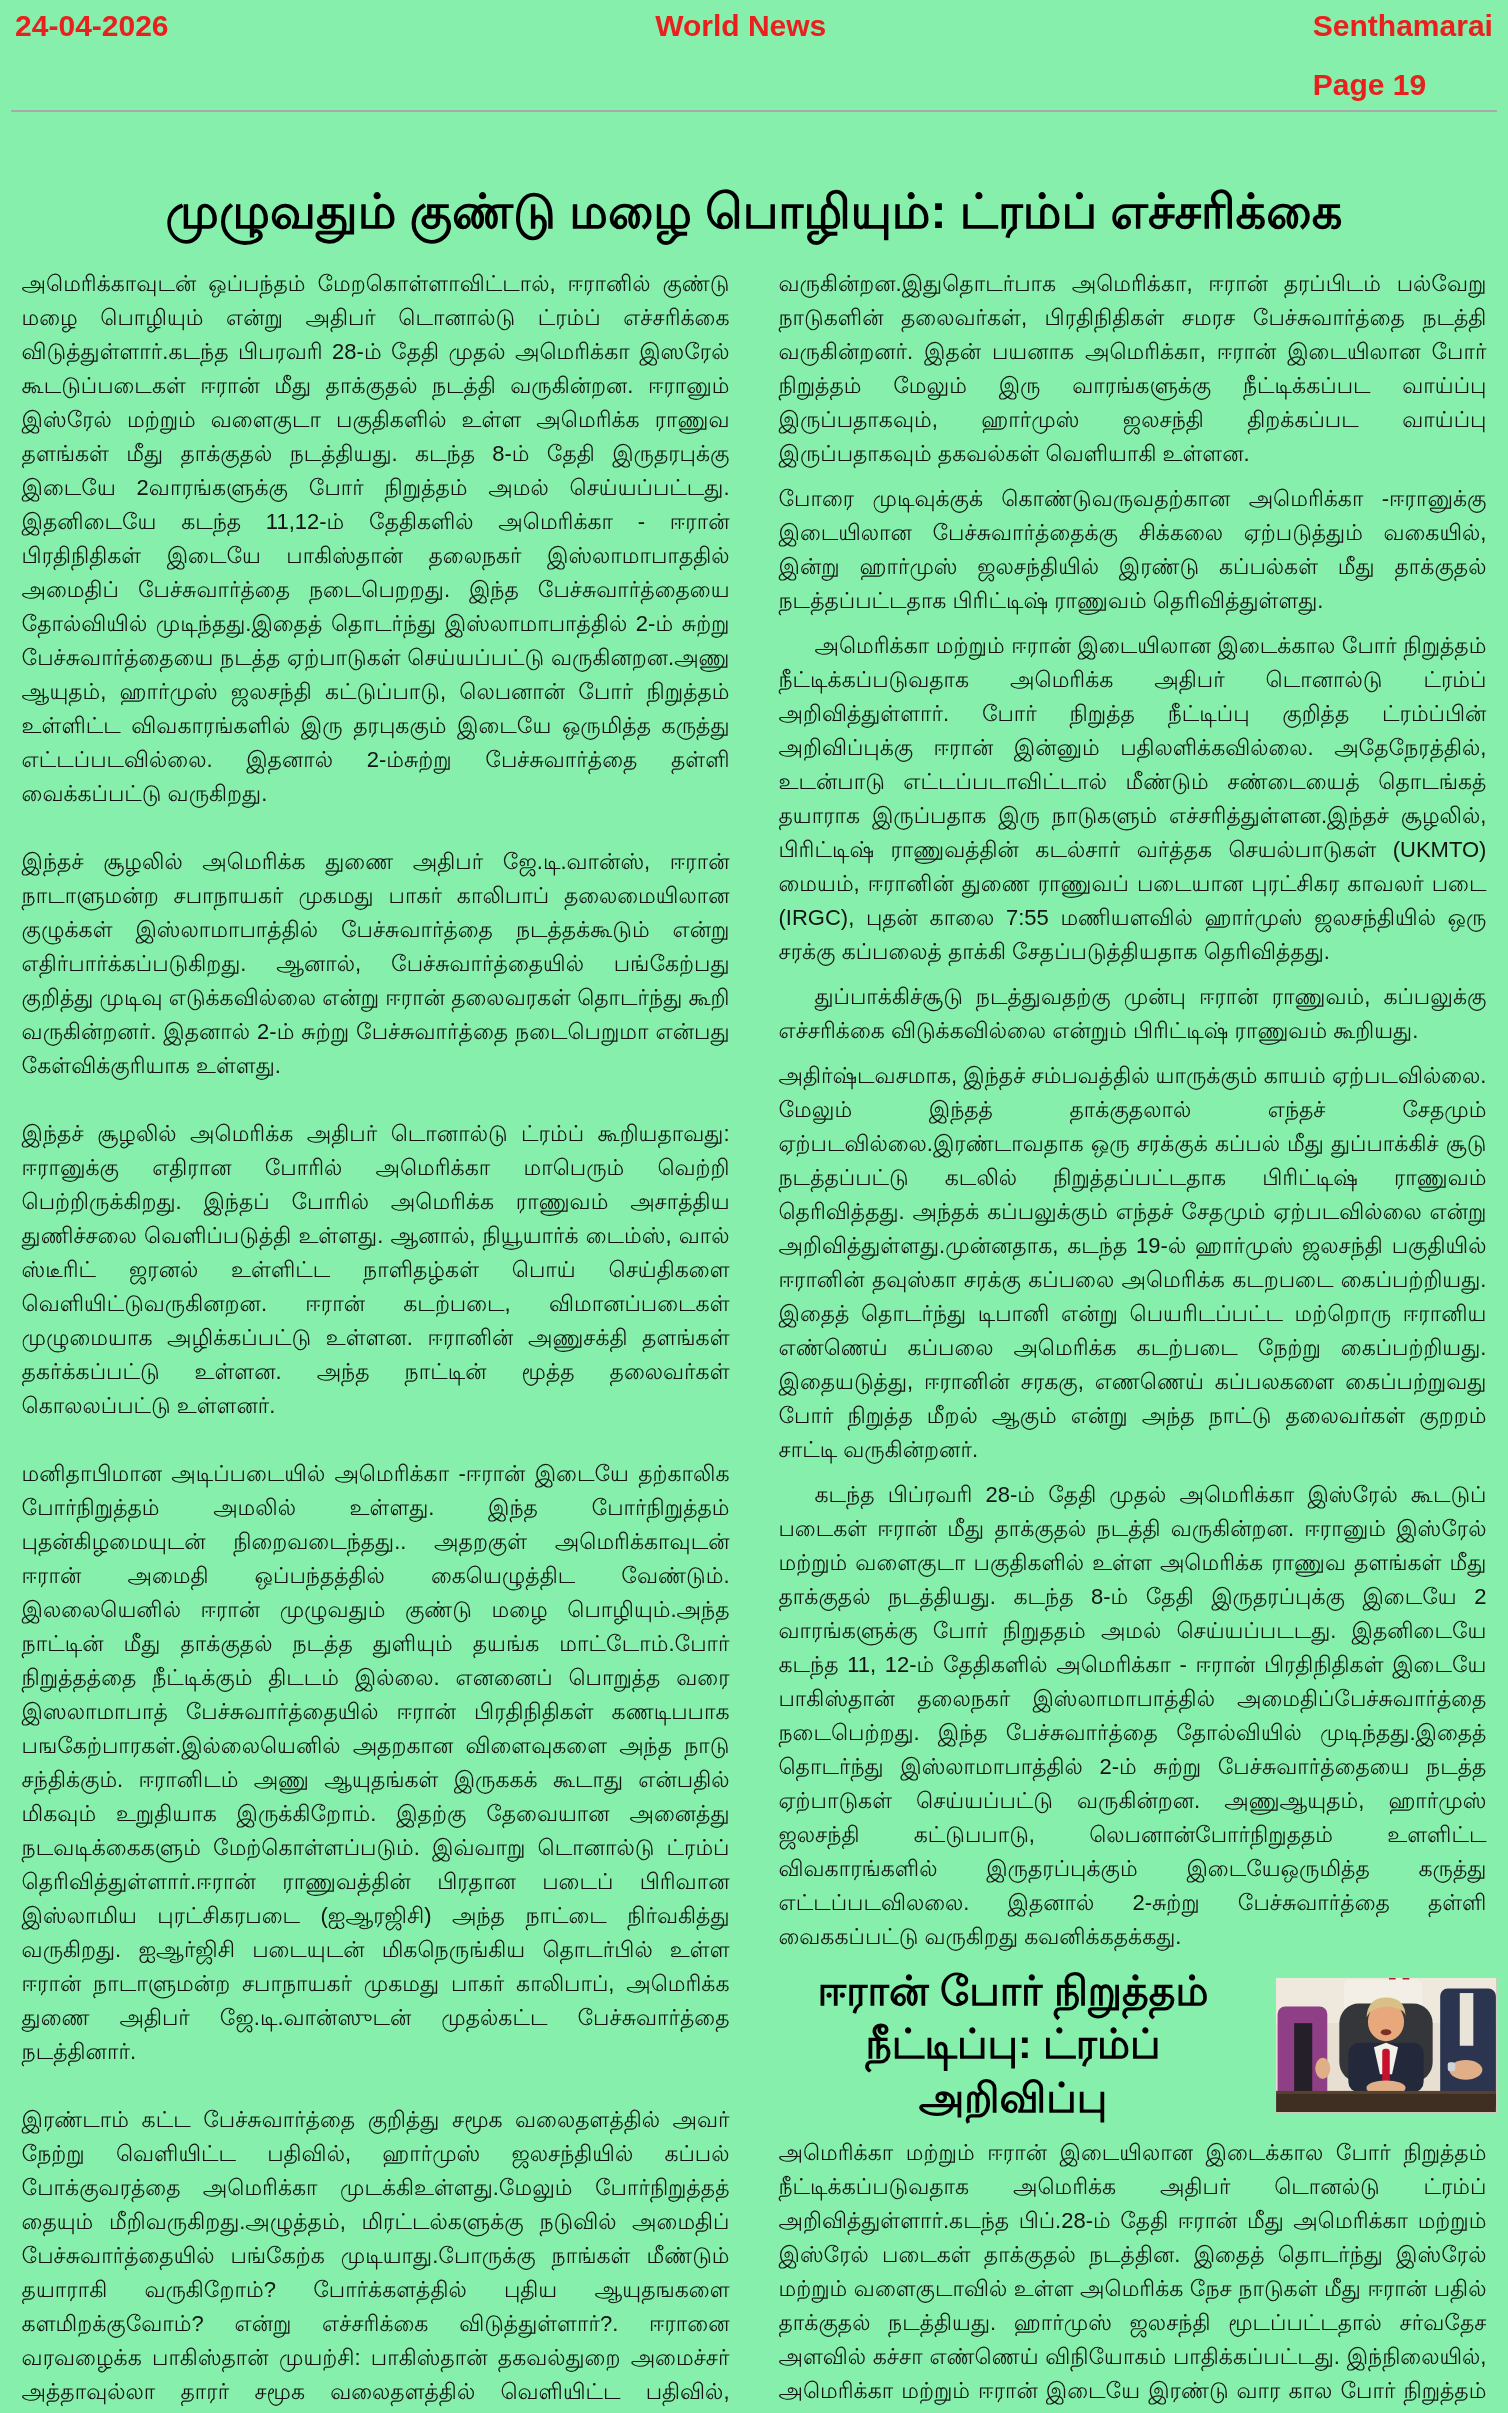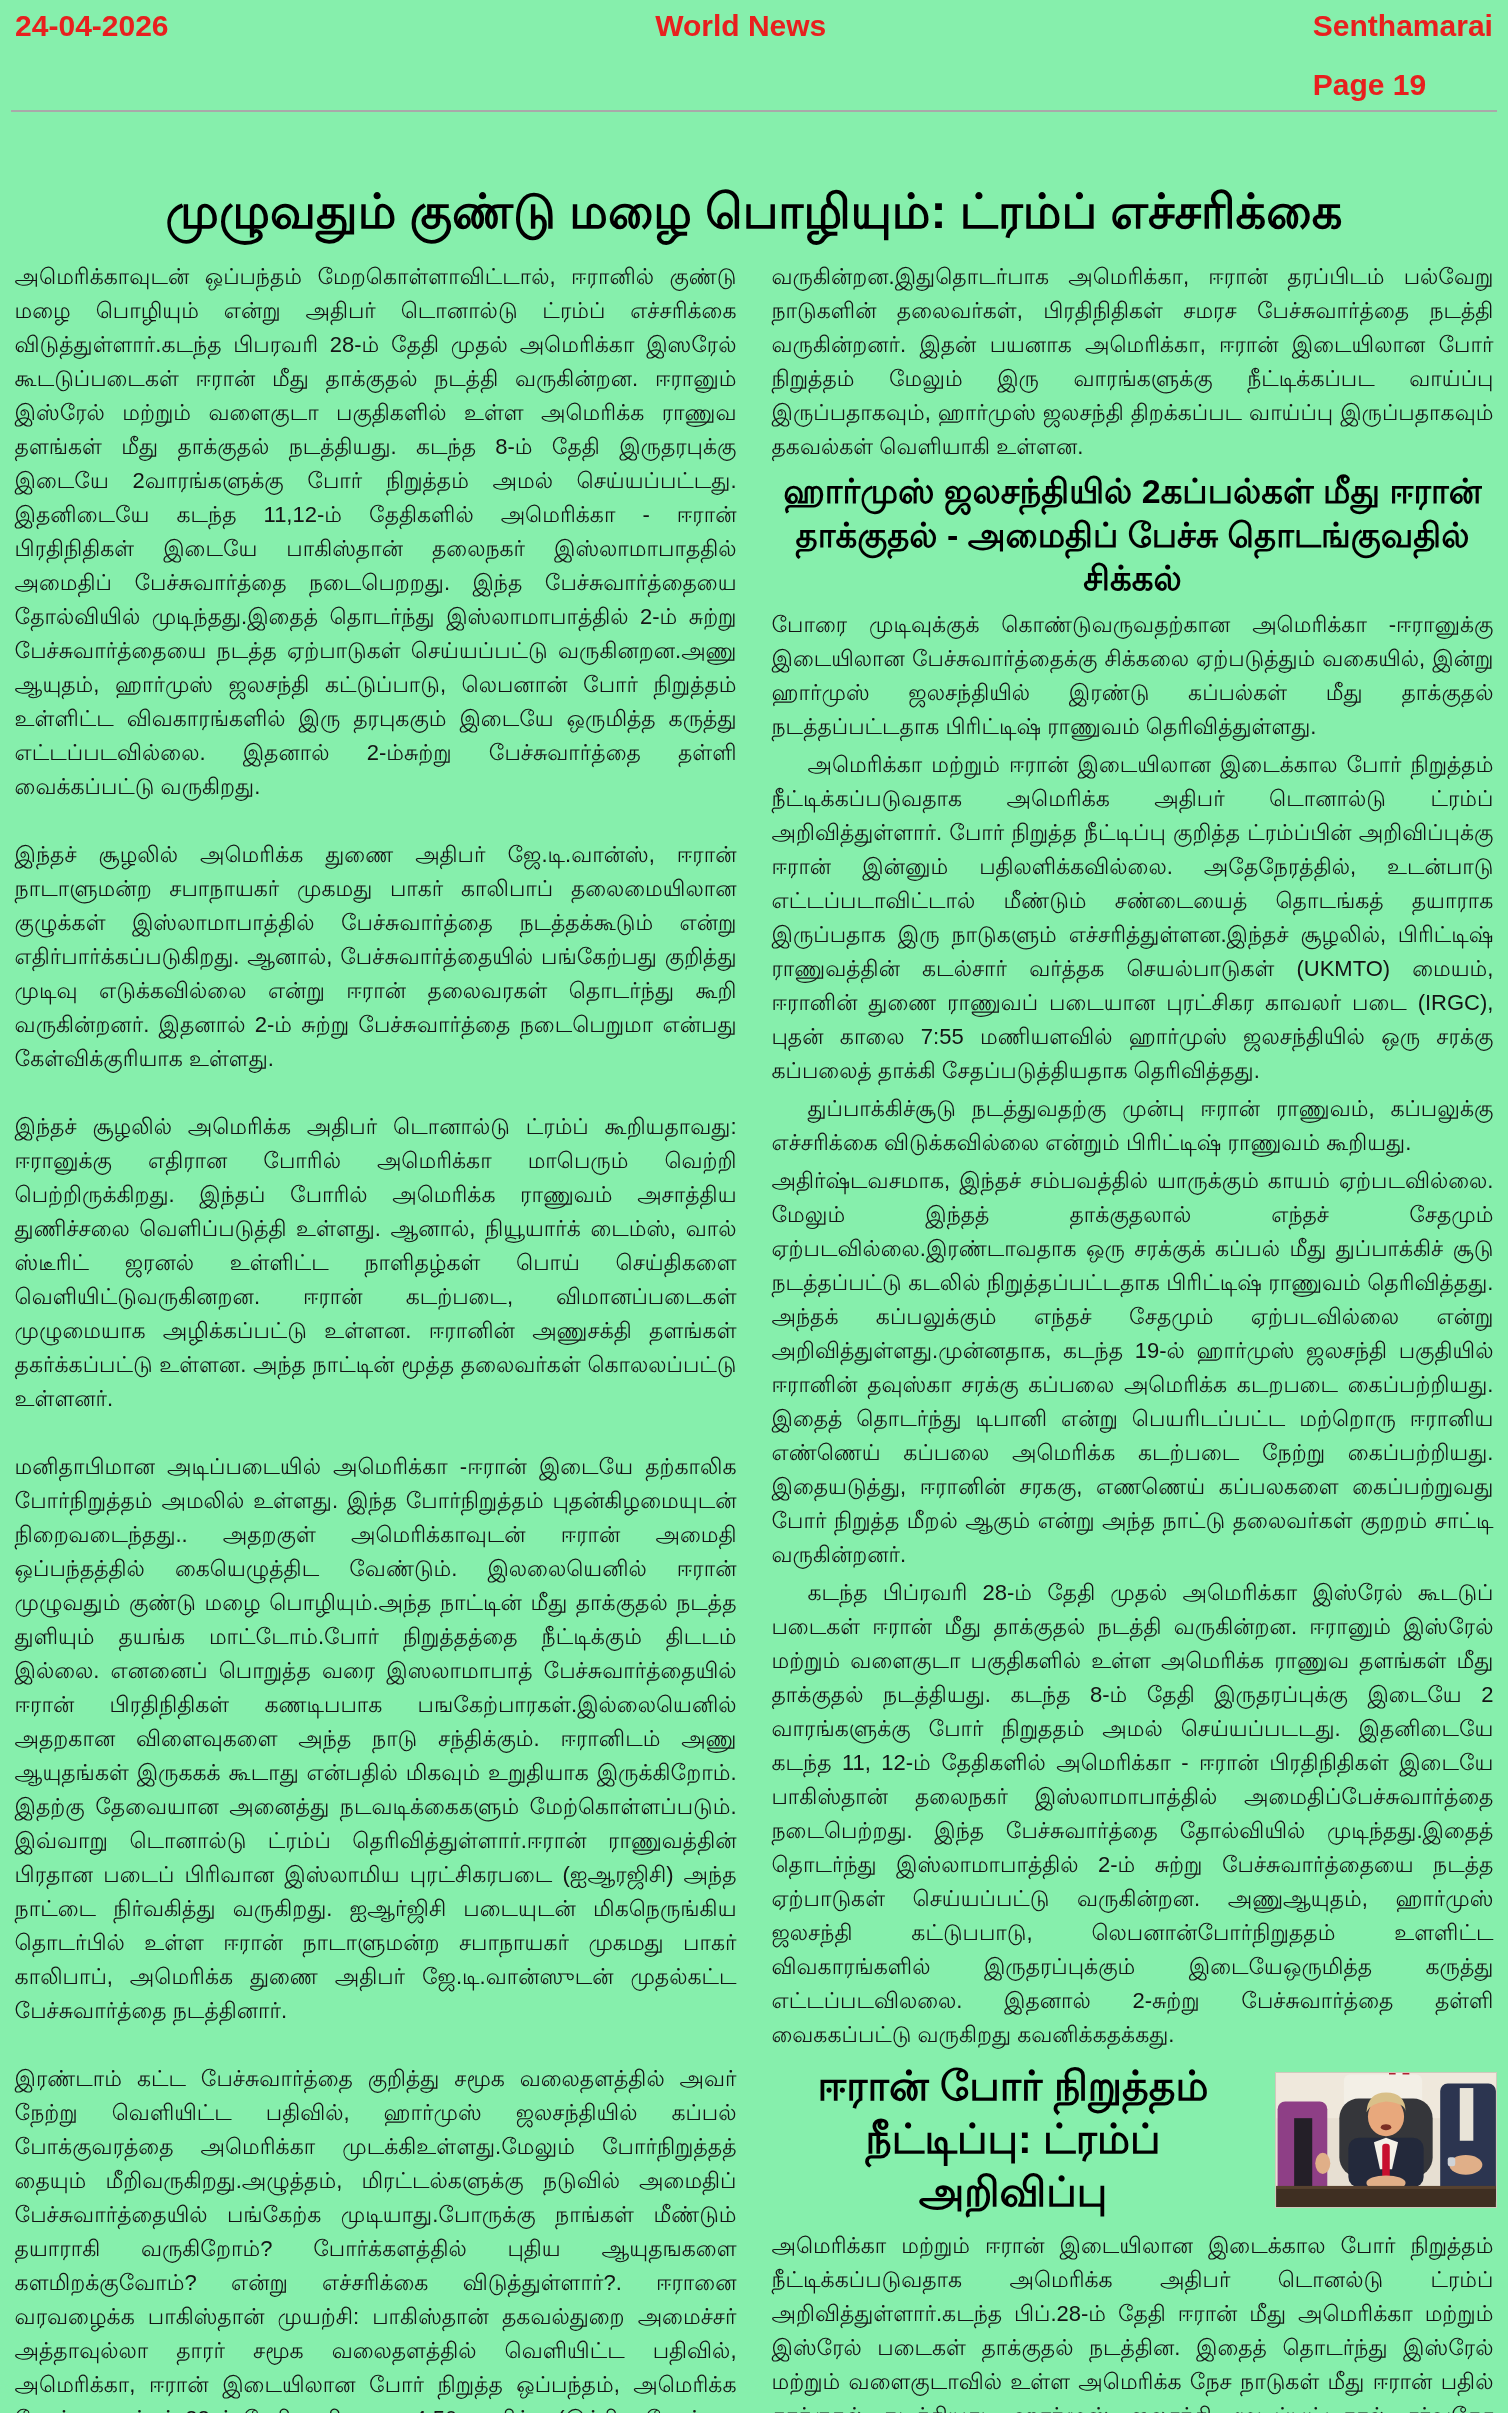--- a/index.html
+++ b/index.html
@@ -19,21 +19,21 @@
     color:#e8201e;font-weight:bold;font-size:30px;line-height:1.1;
   }
   .masthead .right{display:flex;gap:26px;flex-direction:column;}
   .head-rule{height:1.5px;background:#a9a9a9;margin:6px 0 3px 0;}
   .headline{
     text-align:center;font-weight:bold;color:#000;
     font-size:48px;line-height:1.24;margin:10.6px 0 15px 0;
   }
   .cols{display:flex;gap:27px;align-items:flex-start;}
   .col{flex:1;font-size:22px;line-height:34px;text-align:justify;color:#141414;}
-  .col p{margin:4px;}
+  .col p{margin:11px;}
   .col p.mb{margin-bottom:34px;}
   .col p.ind{text-indent:36px;}
   .subhead1{
     text-align:center;font-weight:bold;color:#000;
     font-size:34px;line-height:1.28;margin:6px 0 7.5px 0;
   }
   .sub2row{display:flex;align-items:center;gap:17px;margin:7.5px 0 9px 0;}
   .subhead2{
     flex:1;text-align:center;font-weight:bold;color:#000;
     font-size:41px;line-height:1.3;margin:0;
@@ -72,24 +72,20 @@
       <p class="mb">இந்தச் சூழலில் அமெரிக்க துணை அதிபர் ஜே.டி.வான்ஸ், ஈரான் நாடாளுமன்ற சபாநாயகர் முகமது பாகர் காலிபாப் தலைமையிலான குழுக்கள் இஸ்லாமாபாத்தில் பேச்சுவார்த்தை நடத்தக்கூடும் என்று எதிர்பார்க்கப்படுகிறது. ஆனால், பேச்சுவார்த்தையில் பங்கேற்பது குறித்து முடிவு எடுக்கவில்லை என்று ஈரான் தலைவரகள் தொடர்ந்து கூறி வருகின்றனர். இதனால் 2-ம் சுற்று பேச்சுவார்த்தை நடைபெறுமா என்பது கேள்விக்குரியாக உள்ளது.</p>
       <p class="mb">இந்தச் சூழலில் அமெரிக்க அதிபர் டொனால்டு ட்ரம்ப் கூறியதாவது: ஈரானுக்கு எதிரான போரில் அமெரிக்கா மாபெரும் வெற்றி பெற்றிருக்கிறது. இந்தப் போரில் அமெரிக்க ராணுவம் அசாத்திய துணிச்சலை வெளிப்படுத்தி உள்ளது. ஆனால், நியூயார்க் டைம்ஸ், வால் ஸ்டீரிட் ஜரனல் உள்ளிட்ட நாளிதழ்கள் பொய் செய்திகளை வெளியிட்டுவருகினறன. ஈரான் கடற்படை, விமானப்படைகள் முழுமையாக அழிக்கப்பட்டு உள்ளன. ஈரானின் அணுசக்தி தளங்கள் தகர்க்கப்பட்டு உள்ளன. அந்த நாட்டின் மூத்த தலைவர்கள் கொலலப்பட்டு உள்ளனர்.</p>
       <p class="mb">மனிதாபிமான அடிப்படையில் அமெரிக்கா -ஈரான் இடையே தற்காலிக போர்நிறுத்தம் அமலில் உள்ளது. இந்த போர்நிறுத்தம் புதன்கிழமையுடன் நிறைவடைந்தது.. அதறகுள் அமெரிக்காவுடன் ஈரான் அமைதி ஒப்பந்தத்தில் கையெழுத்திட வேண்டும். இலலையெனில் ஈரான் முழுவதும் குண்டு மழை பொழியும்.அந்த நாட்டின் மீது தாக்குதல் நடத்த துளியும் தயங்க மாட்டோம்.போர் நிறுத்தத்தை நீட்டிக்கும் திடடம் இல்லை. எனனைப் பொறுத்த வரை இஸலாமாபாத் பேச்சுவார்த்தையில் ஈரான் பிரதிநிதிகள் கணடிபபாக பஙகேற்பாரகள்.இல்லையெனில் அதறகான விளைவுகளை அந்த நாடு சந்திக்கும். ஈரானிடம் அணு ஆயுதங்கள் இருககக் கூடாது என்பதில் மிகவும் உறுதியாக இருக்கிறோம். இதற்கு தேவையான அனைத்து நடவடிக்கைகளும் மேற்கொள்ளப்படும். இவ்வாறு டொனால்டு ட்ரம்ப் தெரிவித்துள்ளார்.ஈரான் ராணுவத்தின் பிரதான படைப் பிரிவான இஸ்லாமிய புரட்சிகரபடை (ஐஆரஜிசி) அந்த நாட்டை நிர்வகித்து வருகிறது. ஐஆர்ஜிசி படையுடன் மிகநெருங்கிய தொடர்பில் உள்ள ஈரான் நாடாளுமன்ற சபாநாயகர் முகமது பாகர் காலிபாப், அமெரிக்க துணை அதிபர் ஜே.டி.வான்ஸுடன் முதல்கட்ட பேச்சுவார்த்தை நடத்தினார்.</p>
       <p>இரண்டாம் கட்ட பேச்சுவார்த்தை குறித்து சமூக வலைதளத்தில் அவர் நேற்று வெளியிட்ட பதிவில், ஹார்முஸ் ஜலசந்தியில் கப்பல் போக்குவரத்தை அமெரிக்கா முடக்கிஉள்ளது.மேலும் போர்நிறுத்தத் தையும் மீறிவருகிறது.அழுத்தம், மிரட்டல்களுக்கு நடுவில் அமைதிப் பேச்சுவார்த்தையில் பங்கேற்க முடியாது.போருக்கு நாங்கள் மீண்டும் தயாராகி வருகிறோம்? போர்க்களத்தில் புதிய ஆயுதஙகளை களமிறக்குவோம்? என்று எச்சரிக்கை விடுத்துள்ளார்?. ஈரானை வரவழைக்க பாகிஸ்தான் முயற்சி: பாகிஸ்தான் தகவல்துறை அமைச்சர் அத்தாவுல்லா தாரர் சமூக வலைதளத்தில் வெளியிட்ட பதிவில், அமெரிக்கா, ஈரான் இடையிலான போர் நிறுத்த ஒப்பந்தம், அமெரிக்க நேரப்படி ஏப்ரல் 22-ம் தேதி அதிகாலை 4.50 மணிக்கு (இந்திய நேரப்படி ஏப். 22 மாலை 5.20) நிறைவடைகிறது.இஸ்லாமாபாத் அமைதிப் பேச்சுவார்த்தையில் பங்கேற்க ஈரானுக்கு அழைப்பு விடுக்கப்பட்டு உள்ளது. ஆனால் ஈரான் தரப்பில் இருந்து பதில் வரவில்லை. ஈரான் பிரதிநிதிகளைப் பேச்சுவார்த்தையில் பங்கேற்க செய்ய பாகிஸ்தான் தீவிர முயற்சிகளை செய்து வருகிறது என்று தெரிவித்துள்ளார்.</p>
 
     </section>
 
     <section class="col">
       <p>வருகின்றன.இதுதொடர்பாக அமெரிக்கா, ஈரான் தரப்பிடம் பல்வேறு நாடுகளின் தலைவர்கள், பிரதிநிதிகள் சமரச பேச்சுவார்த்தை நடத்தி வருகின்றனர். இதன் பயனாக அமெரிக்கா, ஈரான் இடையிலான போர் நிறுத்தம் மேலும் இரு வாரங்களுக்கு நீட்டிக்கப்பட வாய்ப்பு இருப்பதாகவும், ஹார்முஸ் ஜலசந்தி திறக்கப்பட வாய்ப்பு இருப்பதாகவும் தகவல்கள் வெளியாகி உள்ளன.</p>
 
-      <h2 class="subhead1">
-        <span>ஹார்முஸ் ஜலசந்தியில் 2கப்பல்கள் மீது ஈரான்</span><br>
-        <span>தாக்குதல் - அமைதிப் பேச்சு தொடங்குவதில் சிக்கல்</span>
-      </h2>
 
       <p>போரை முடிவுக்குக் கொண்டுவருவதற்கான அமெரிக்கா -ஈரானுக்கு இடையிலான பேச்சுவார்த்தைக்கு சிக்கலை ஏற்படுத்தும் வகையில், இன்று ஹார்முஸ் ஜலசந்தியில் இரண்டு கப்பல்கள் மீது தாக்குதல் நடத்தப்பட்டதாக பிரிட்டிஷ் ராணுவம் தெரிவித்துள்ளது.</p>
       <p class="ind">அமெரிக்கா மற்றும் ஈரான் இடையிலான இடைக்கால போர் நிறுத்தம் நீட்டிக்கப்படுவதாக அமெரிக்க அதிபர் டொனால்டு ட்ரம்ப் அறிவித்துள்ளார். போர் நிறுத்த நீட்டிப்பு குறித்த ட்ரம்ப்பின் அறிவிப்புக்கு ஈரான் இன்னும் பதிலளிக்கவில்லை. அதேநேரத்தில், உடன்பாடு எட்டப்படாவிட்டால் மீண்டும் சண்டையைத் தொடங்கத் தயாராக இருப்பதாக இரு நாடுகளும் எச்சரித்துள்ளன.இந்தச் சூழலில், பிரிட்டிஷ் ராணுவத்தின் கடல்சார் வர்த்தக செயல்பாடுகள் (UKMTO) மையம், ஈரானின் துணை ராணுவப் படையான புரட்சிகர காவலர் படை (IRGC), புதன் காலை 7:55 மணியளவில் ஹார்முஸ் ஜலசந்தியில் ஒரு சரக்கு கப்பலைத் தாக்கி சேதப்படுத்தியதாக தெரிவித்தது.</p>
       <p class="ind">துப்பாக்கிச்சூடு நடத்துவதற்கு முன்பு ஈரான் ராணுவம், கப்பலுக்கு எச்சரிக்கை விடுக்கவில்லை என்றும் பிரிட்டிஷ் ராணுவம் கூறியது.</p>
       <p>அதிர்ஷ்டவசமாக, இந்தச் சம்பவத்தில் யாருக்கும் காயம் ஏற்படவில்லை. மேலும் இந்தத் தாக்குதலால் எந்தச் சேதமும் ஏற்படவில்லை.இரண்டாவதாக ஒரு சரக்குக் கப்பல் மீது துப்பாக்கிச் சூடு நடத்தப்பட்டு கடலில் நிறுத்தப்பட்டதாக பிரிட்டிஷ் ராணுவம் தெரிவித்தது. அந்தக் கப்பலுக்கும் எந்தச் சேதமும் ஏற்படவில்லை என்று அறிவித்துள்ளது.முன்னதாக, கடந்த 19-ல் ஹார்முஸ் ஜலசந்தி பகுதியில் ஈரானின் தவுஸ்கா சரக்கு கப்பலை அமெரிக்க கடறபடை கைப்பற்றியது. இதைத் தொடர்ந்து டிபானி என்று பெயரிடப்பட்ட மற்றொரு ஈரானிய எண்ணெய் கப்பலை அமெரிக்க கடற்படை நேற்று கைப்பற்றியது. இதையடுத்து, ஈரானின் சரககு, எணணெய் கப்பலகளை கைப்பற்றுவது போர் நிறுத்த மீறல் ஆகும் என்று அந்த நாட்டு தலைவர்கள் குறறம் சாட்டி வருகின்றனர்.</p>
       <p class="ind">கடந்த பிப்ரவரி 28-ம் தேதி முதல் அமெரிக்கா இஸ்ரேல் கூடடுப் படைகள் ஈரான் மீது தாக்குதல் நடத்தி வருகின்றன. ஈரானும் இஸ்ரேல் மற்றும் வளைகுடா பகுதிகளில் உள்ள அமெரிக்க ராணுவ தளங்கள் மீது தாக்குதல் நடத்தியது. கடந்த 8-ம் தேதி இருதரப்புக்கு இடையே 2 வாரங்களுக்கு போர் நிறுததம் அமல் செய்யப்படடது. இதனிடையே கடந்த 11, 12-ம் தேதிகளில் அமெரிக்கா - ஈரான் பிரதிநிதிகள் இடையே பாகிஸ்தான் தலைநகர் இஸ்லாமாபாத்தில் அமைதிப்பேச்சுவார்த்தை நடைபெற்றது. இந்த பேச்சுவார்த்தை தோல்வியில் முடிந்தது.இதைத் தொடர்ந்து இஸ்லாமாபாத்தில் 2-ம் சுற்று பேச்சுவார்த்தையை நடத்த ஏற்பாடுகள் செய்யப்பட்டு வருகின்றன. அணுஆயுதம், ஹார்முஸ் ஜலசந்தி கட்டுபபாடு, லெபனான்போர்நிறுததம் உளளிட்ட விவகாரங்களில் இருதரப்புக்கும் இடையேஒருமித்த கருத்து எட்டப்படவிலலை. இதனால் 2-சுற்று பேச்சுவார்த்தை தள்ளி வைககப்பட்டு வருகிறது கவனிக்கதக்கது.</p>
 
       <div class="sub2row">
         <h2 class="subhead2">
           <span>ஈரான் போர் நிறுத்தம்</span><br>

